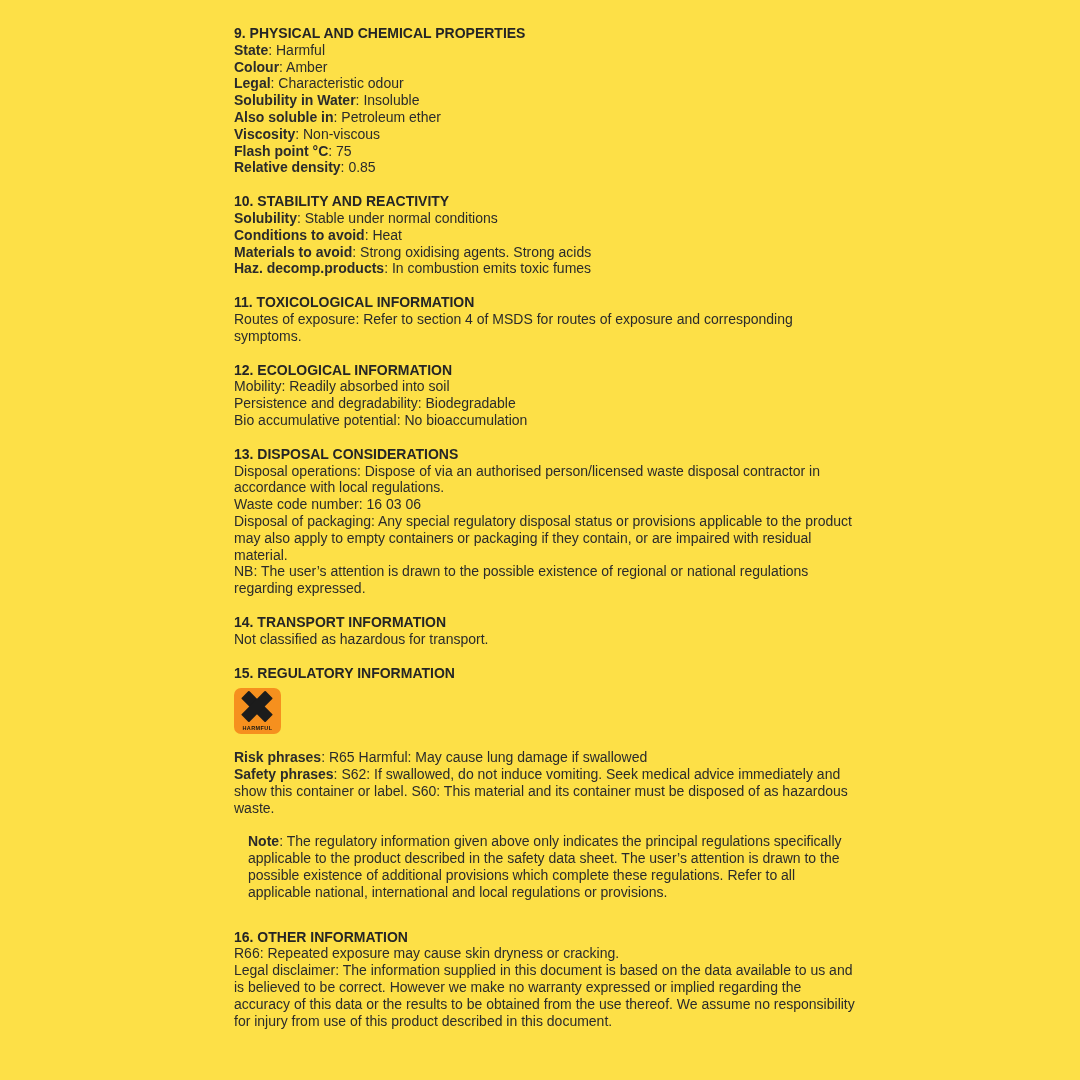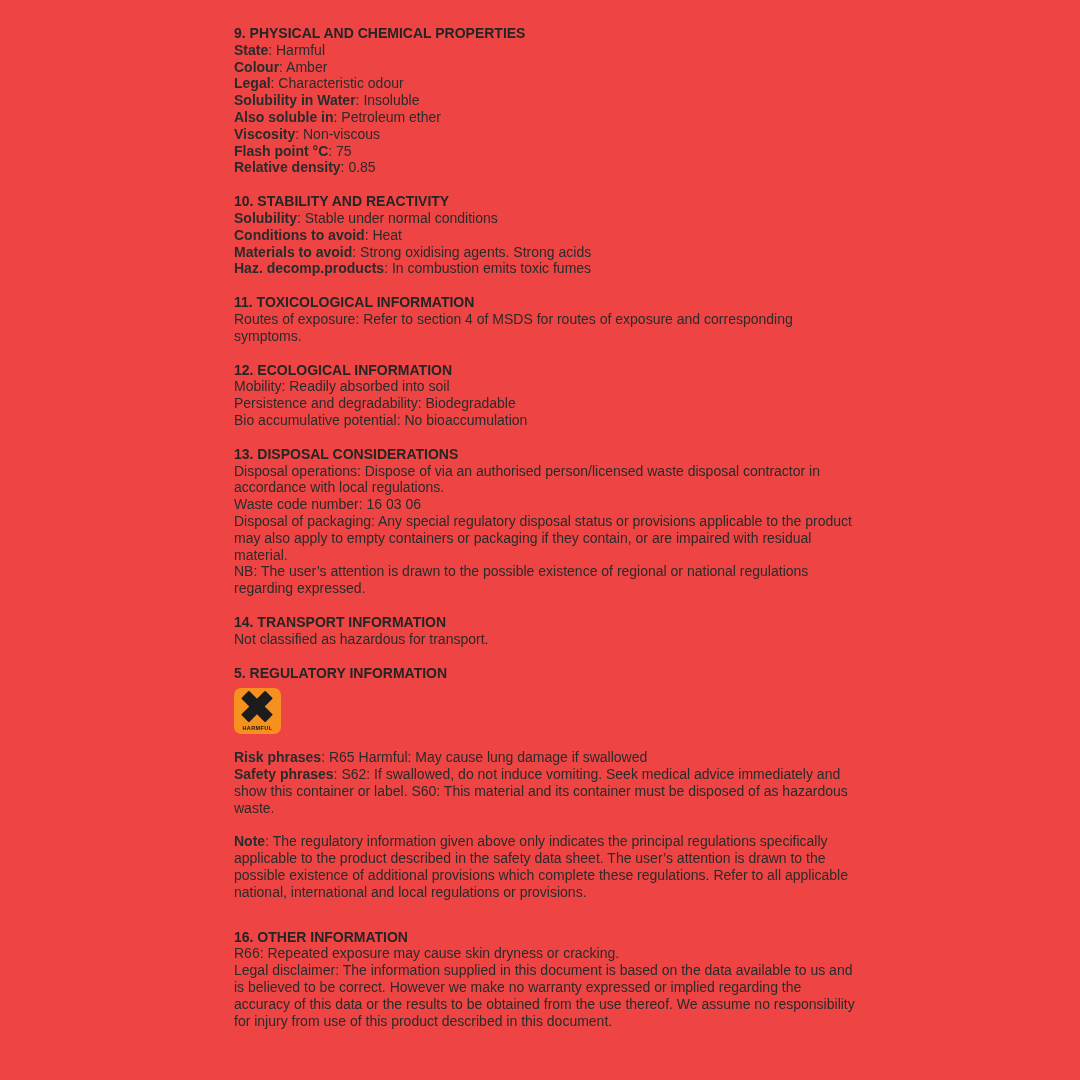--- a/index.html
+++ b/index.html
@@ -4,21 +4,21 @@
 <style>
   html, body {
     margin: 0;
     padding: 0;
     background: #ffffff;
   }
   .page {
     position: relative;
     width: 1080px;
     height: 1080px;
-    background: #ef4444;
+    background: #fde047;
     overflow: hidden;
     font-family: "Liberation Sans", "DejaVu Sans", sans-serif;
   }
   .content {
     position: absolute;
     left: 234px;
     top: 25px;
     width: 622px;
     color: #2b2b2b;
     font-size: 14px;
@@ -31,21 +31,21 @@
     margin: 0;
     font-size: 14px;
     line-height: 16.8px;
     font-weight: bold;
     color: #252525;
   }
   .line {
     margin: 0;
     padding: 0;
   }
-  .line.spaced { margin-top: 17px; }
+  .line.spaced { margin-top: 17px; margin-left: 14px; }
   .label { font-weight: bold; }
   
   .hazard {
     position: relative;
     width: 47px;
     height: 46px;
     margin: 7px 0 15px 0;
     border-radius: 7px;
     background: #f6901e;
   }
@@ -153,21 +153,21 @@
   </section>
 
   <section class="section">
     <h3 class="heading">14. TRANSPORT INFORMATION</h3>
     <div class="section-body">
   <p class="line"><span class="value">Not classified as hazardous for transport.</span></p>
 </div>
   </section>
 
   <section class="section">
-    <h3 class="heading">5. REGULATORY INFORMATION</h3>
+    <h3 class="heading">15. REGULATORY INFORMATION</h3>
     <div class="section-body">
   <div class="hazard" style="background: rgb(246, 144, 30);">
     <span class="hazard-x"></span>
     <span class="hazard-label">HARMFUL</span>
   </div>
 
   <p class="line"><b class="label">Risk phrases</b><span class="value">: R65 Harmful: May cause lung damage if swallowed</span></p>
 
   <p class="line"><b class="label">Safety phrases</b><span class="value">: S62: If swallowed, do not induce vomiting. Seek medical advice immediately and show this container or label. S60: This material and its container must be disposed of as hazardous waste.</span></p>
 

